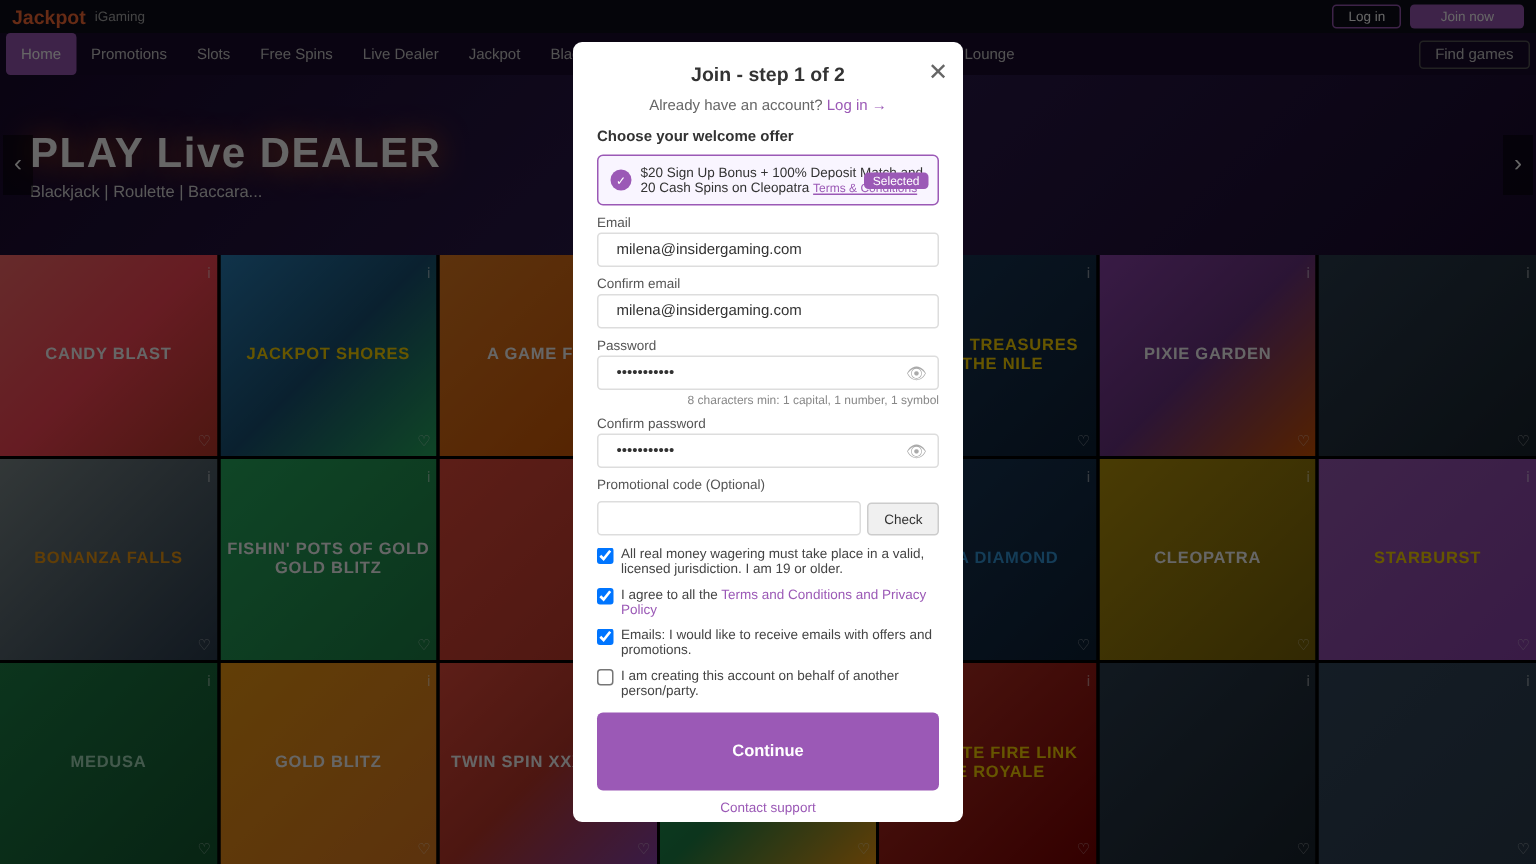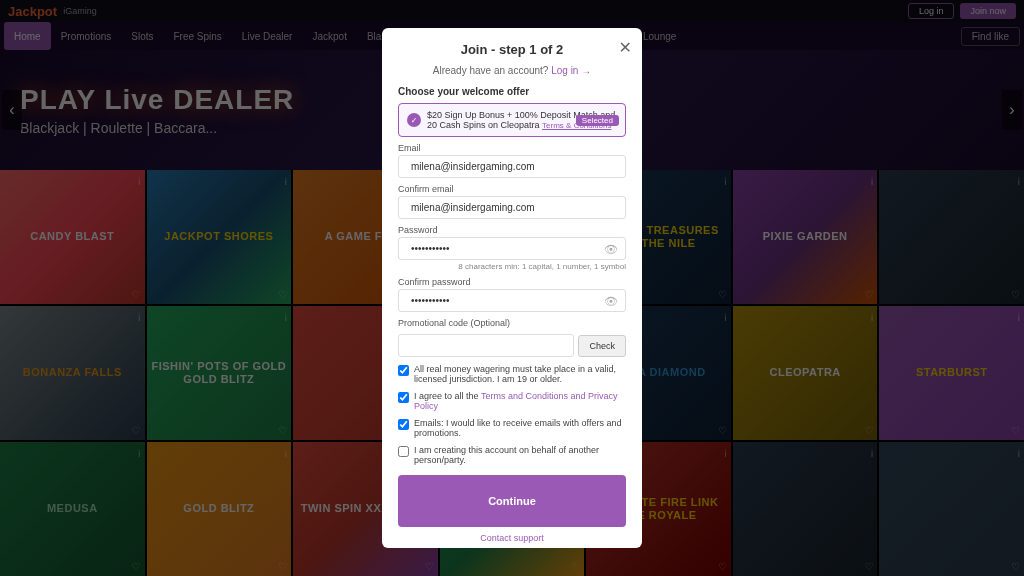--- a/index.html
+++ b/index.html
@@ -25,21 +25,21 @@
       font-size: 9px;
       padding: 2px 10px;
       border-radius: 3px;
       cursor: pointer;
     }
     .btn-join {
       background: #9b59b6;
       border: none;
       color: #fff;
       font-size: 9px;
-      padding: 2px 10px;
+      padding: 2px 20px;
       border-radius: 3px;
       cursor: pointer;
     }
 
     
     .nav-bar {
       background: #1a0a2e;
       height: 28px;
       display: flex;
       align-items: center;
@@ -87,21 +87,21 @@
     }
     .hero-text h1 {
       color: #fff;
       font-size: 28px;
       font-weight: 900;
       text-shadow: 0 0 20px rgba(255,100,0,0.8);
       letter-spacing: 1px;
     }
     .hero-text p {
       color: #ddd;
-      font-size: 14px;
+      font-size: 11px;
       margin-top: 4px;
     }
     .nav-arrow-left, .nav-arrow-right {
       position: absolute;
       top: 50%;
       transform: translateY(-50%);
       background: rgba(0,0,0,0.5);
       color: #fff;
       width: 20px;
       height: 40px;
@@ -395,21 +395,21 @@
   <div class="nav-item">Promotions</div>
   <div class="nav-item">Slots</div>
   <div class="nav-item">Free Spins</div>
   <div class="nav-item">Live Dealer</div>
   <div class="nav-item">Jackpot</div>
   <div class="nav-item">Blackjack</div>
   <div class="nav-item">Table</div>
   <div class="nav-item">Featured</div>
   <div class="nav-item">Video Poker</div>
   <div class="nav-item">Dragon Lounge</div>
-  <button class="nav-find-games">Find like</button>
+  <button class="nav-find-games">Find games</button>
 </div>
 
 <div class="hero-banner">
   <div class="hero-text">
     <h1>PLAY Live DEALER</h1>
     <p>Blackjack | Roulette | Baccara...</p>
   </div>
   <div class="nav-arrow-left">‹</div>
   <div class="nav-arrow-right">›</div>
 </div>

